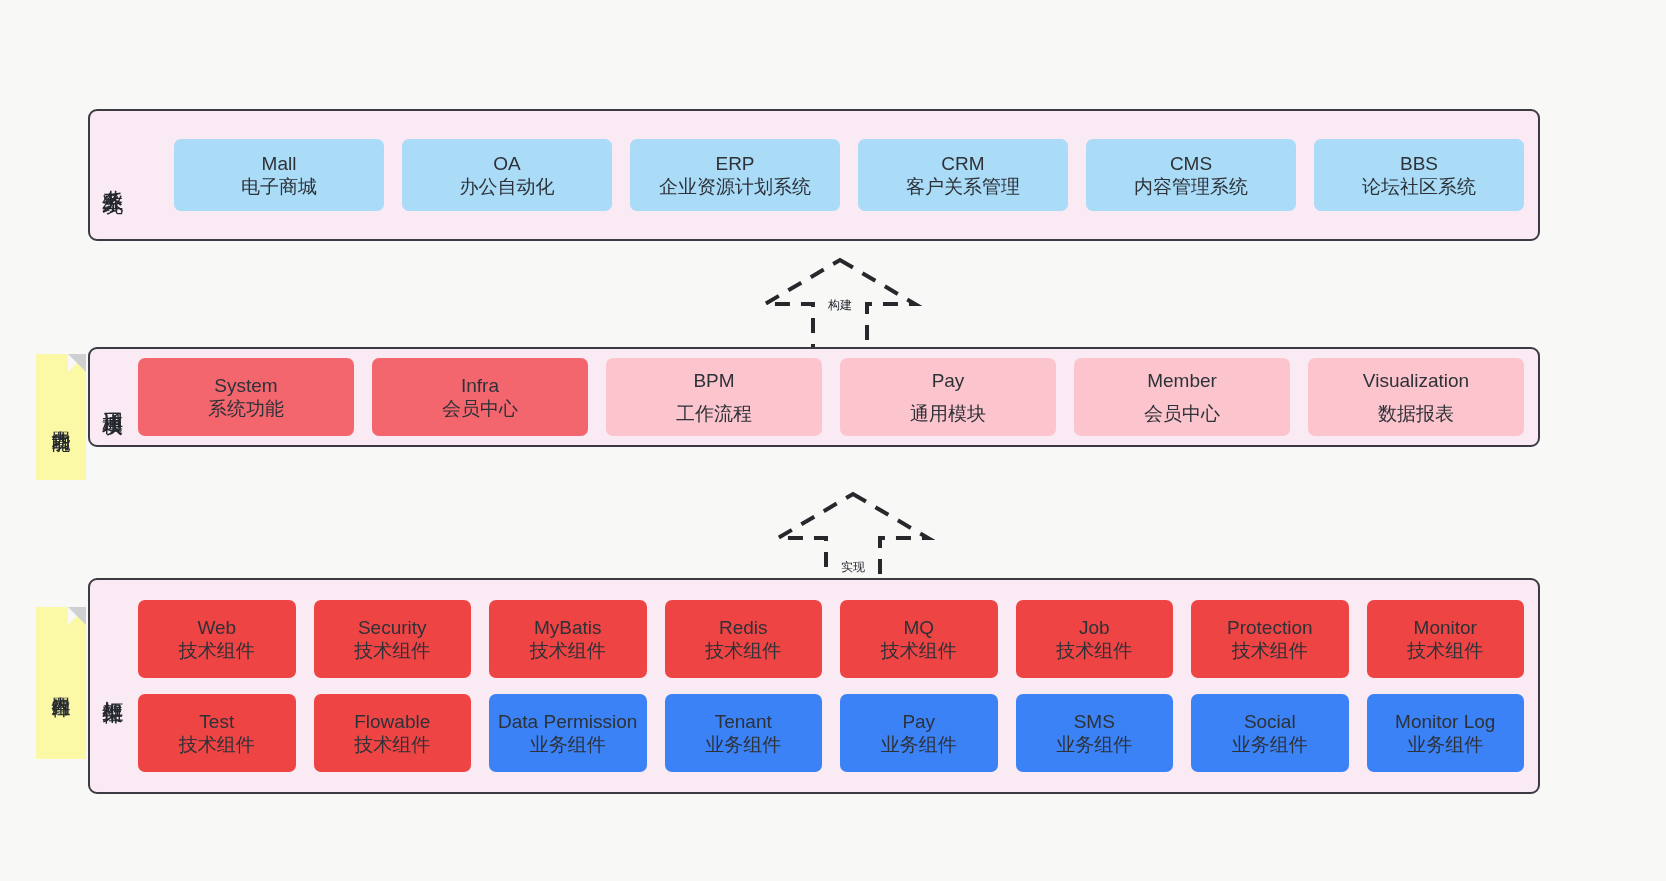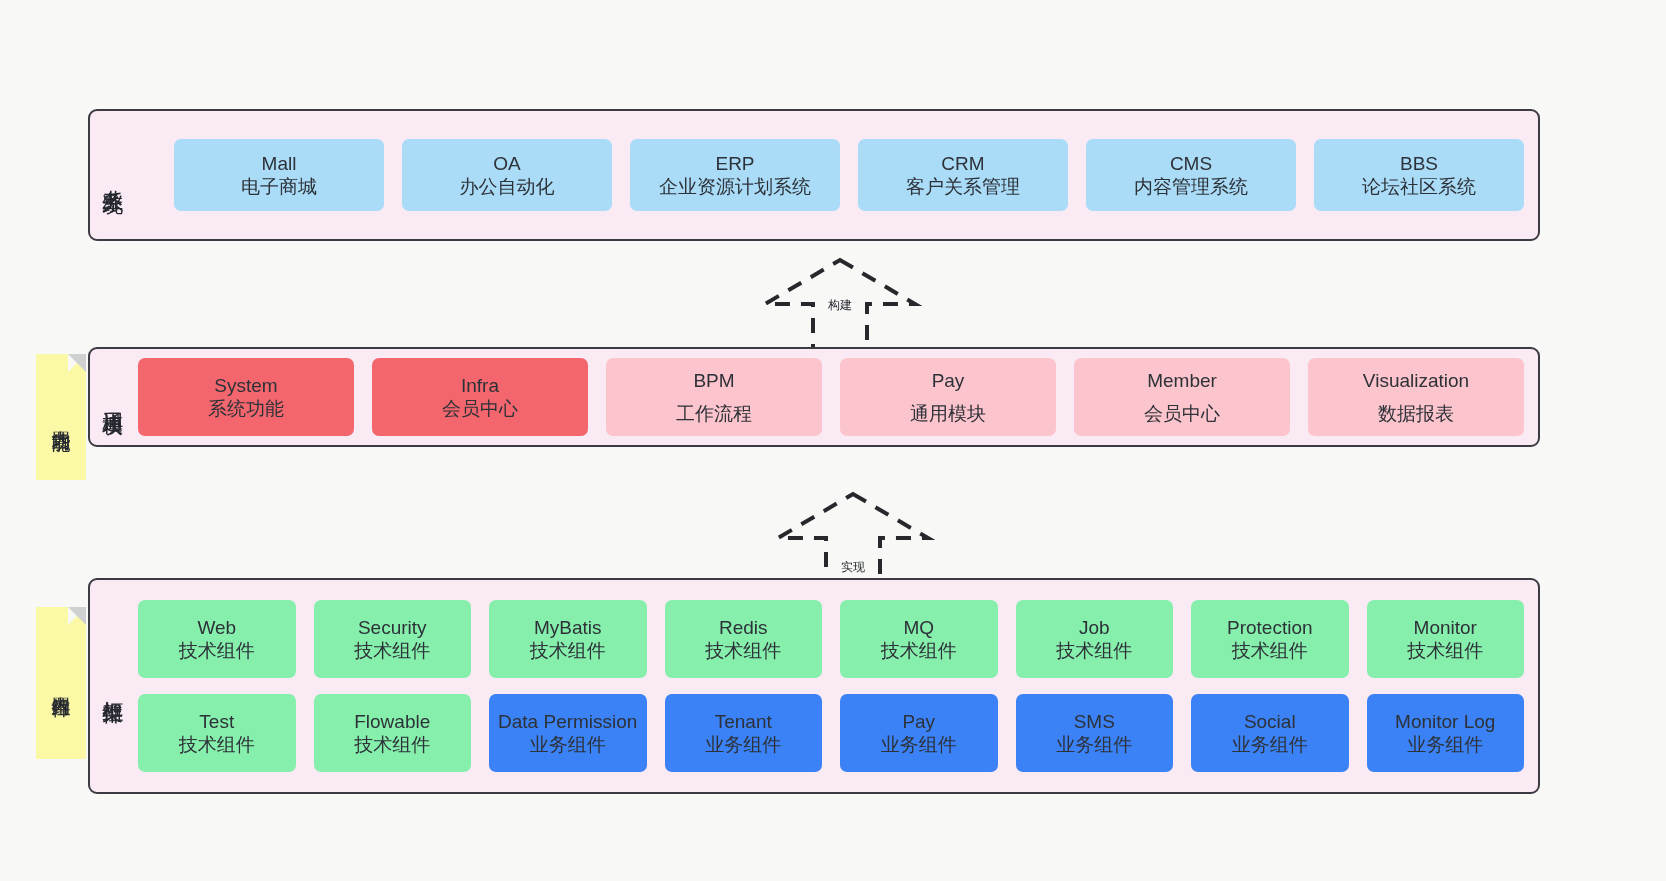--- a/index.html
+++ b/index.html
@@ -75,21 +75,21 @@
     color: #2d3138;
     font-size: 19px;
     line-height: 1.22;
     padding: 4px 6px;
     user-select: none;
   }
   .cell .ln { display: block; }
   .cell.blue       { background: #aadcf8; }
   .cell.red        { background: #f4666e; }
   .cell.pink       { background: #fcc5cd; gap: 10px; }
-  .cell.green      { background: #86efac; align-items: center; }
+  .cell.green      { background: #ef4444; align-items: center; }
   .cell.greenlight { background: #3b82f6; }
 
   
   #layer-business  { left: 88px;  top: 109px; width: 1452px; height: 132px; gap: 36px; }
   #layer-business .cell { height: 72px; }
 
   #layer-common    { left: 88px;  top: 347px; width: 1452px; height: 100px; }
   #layer-common .cell { height: 78px; }
 
   #layer-framework { left: 88px;  top: 578px; width: 1452px; height: 216px; }

